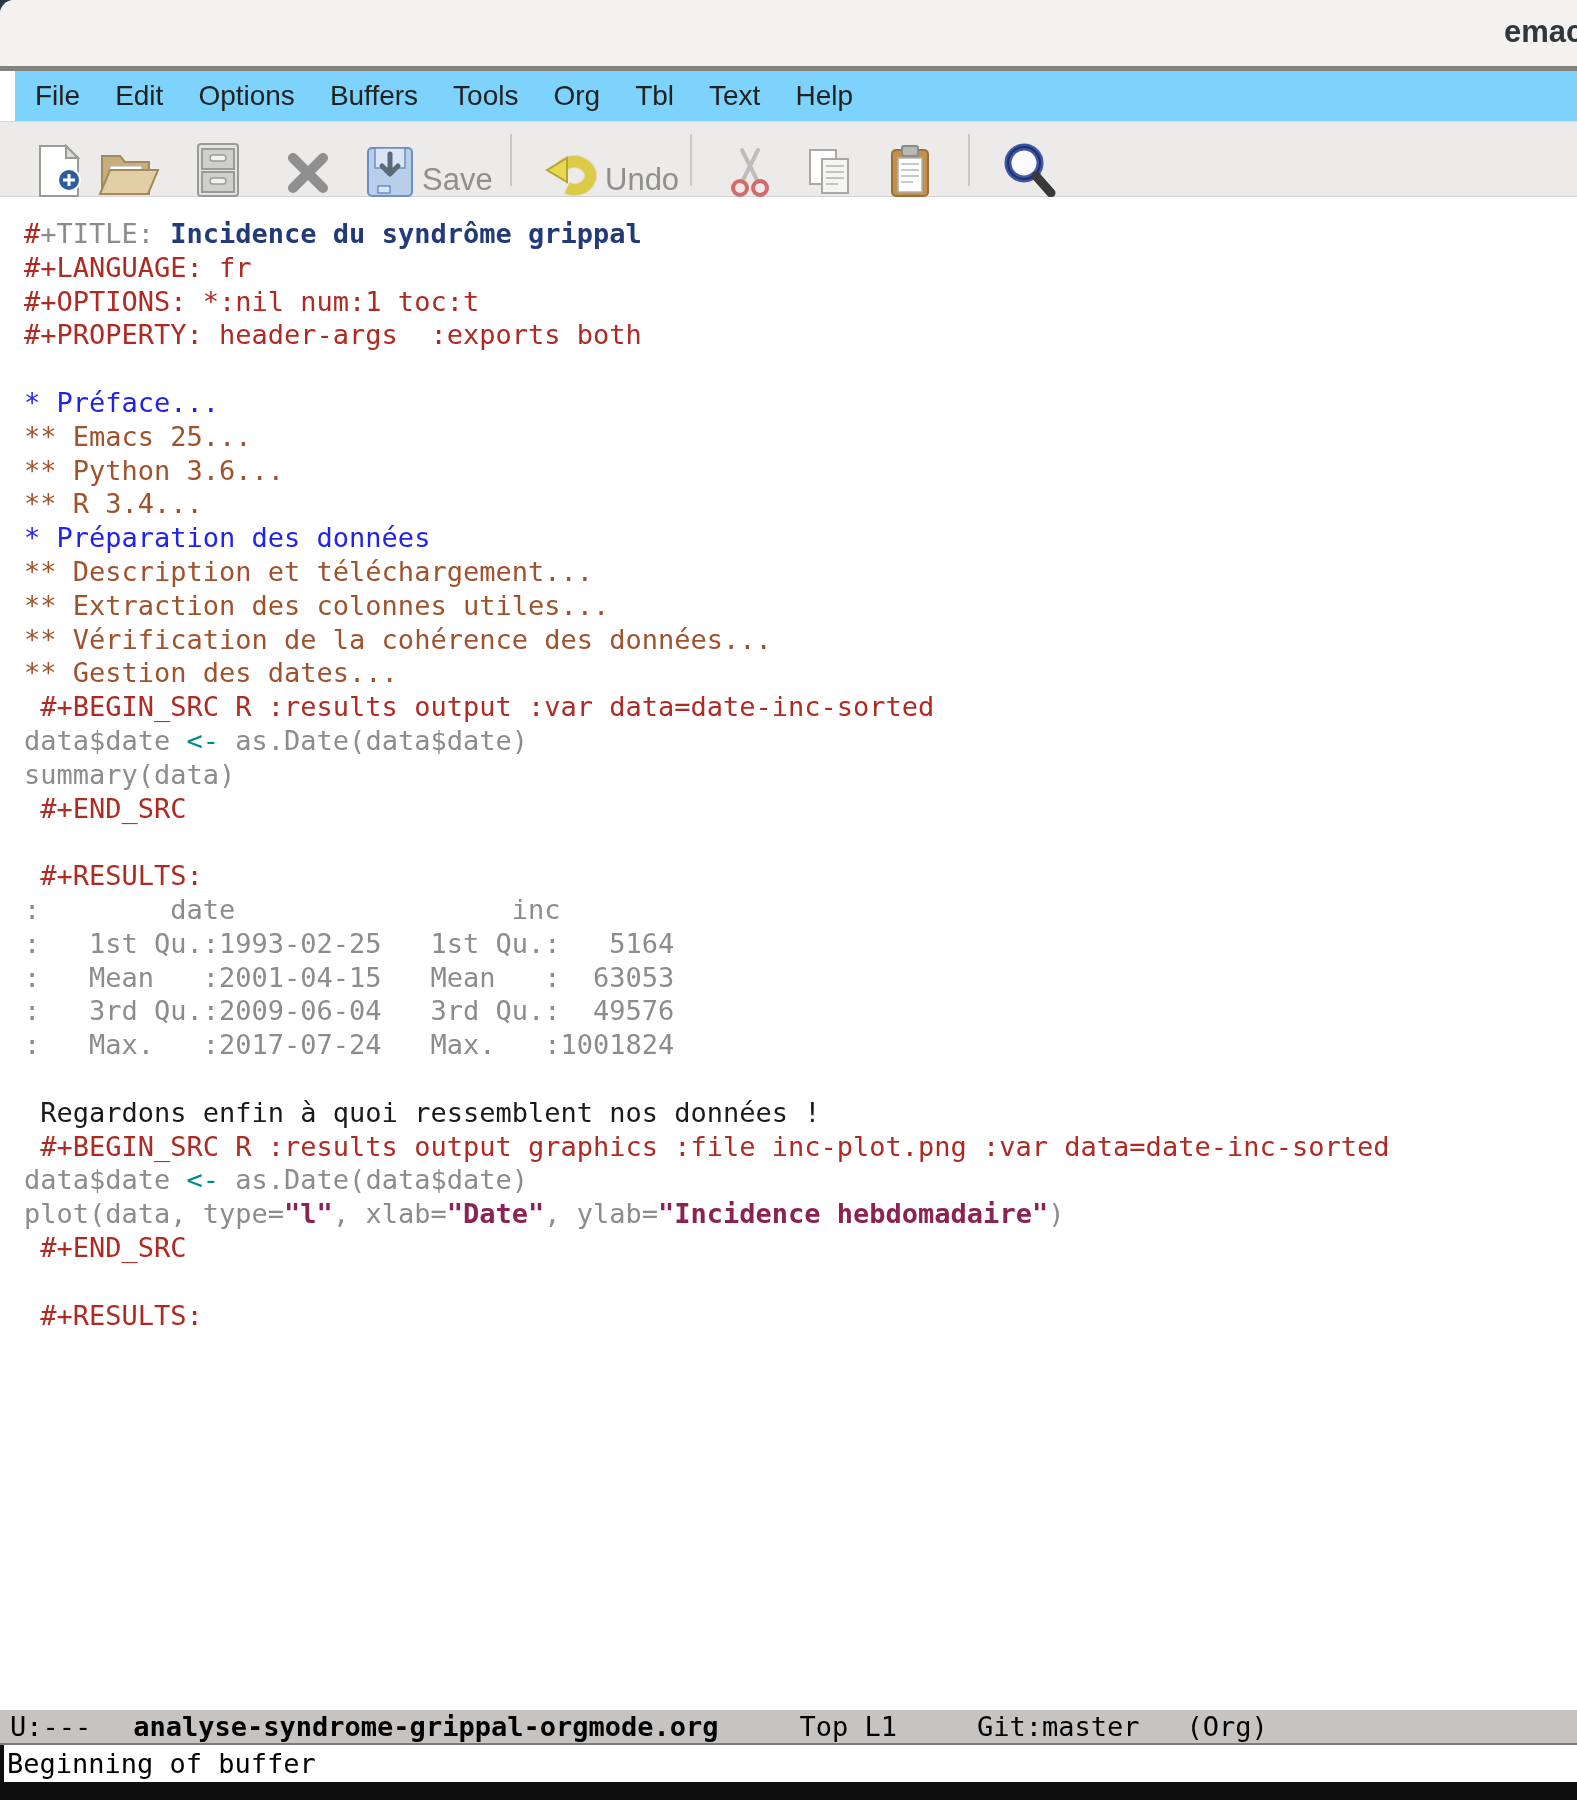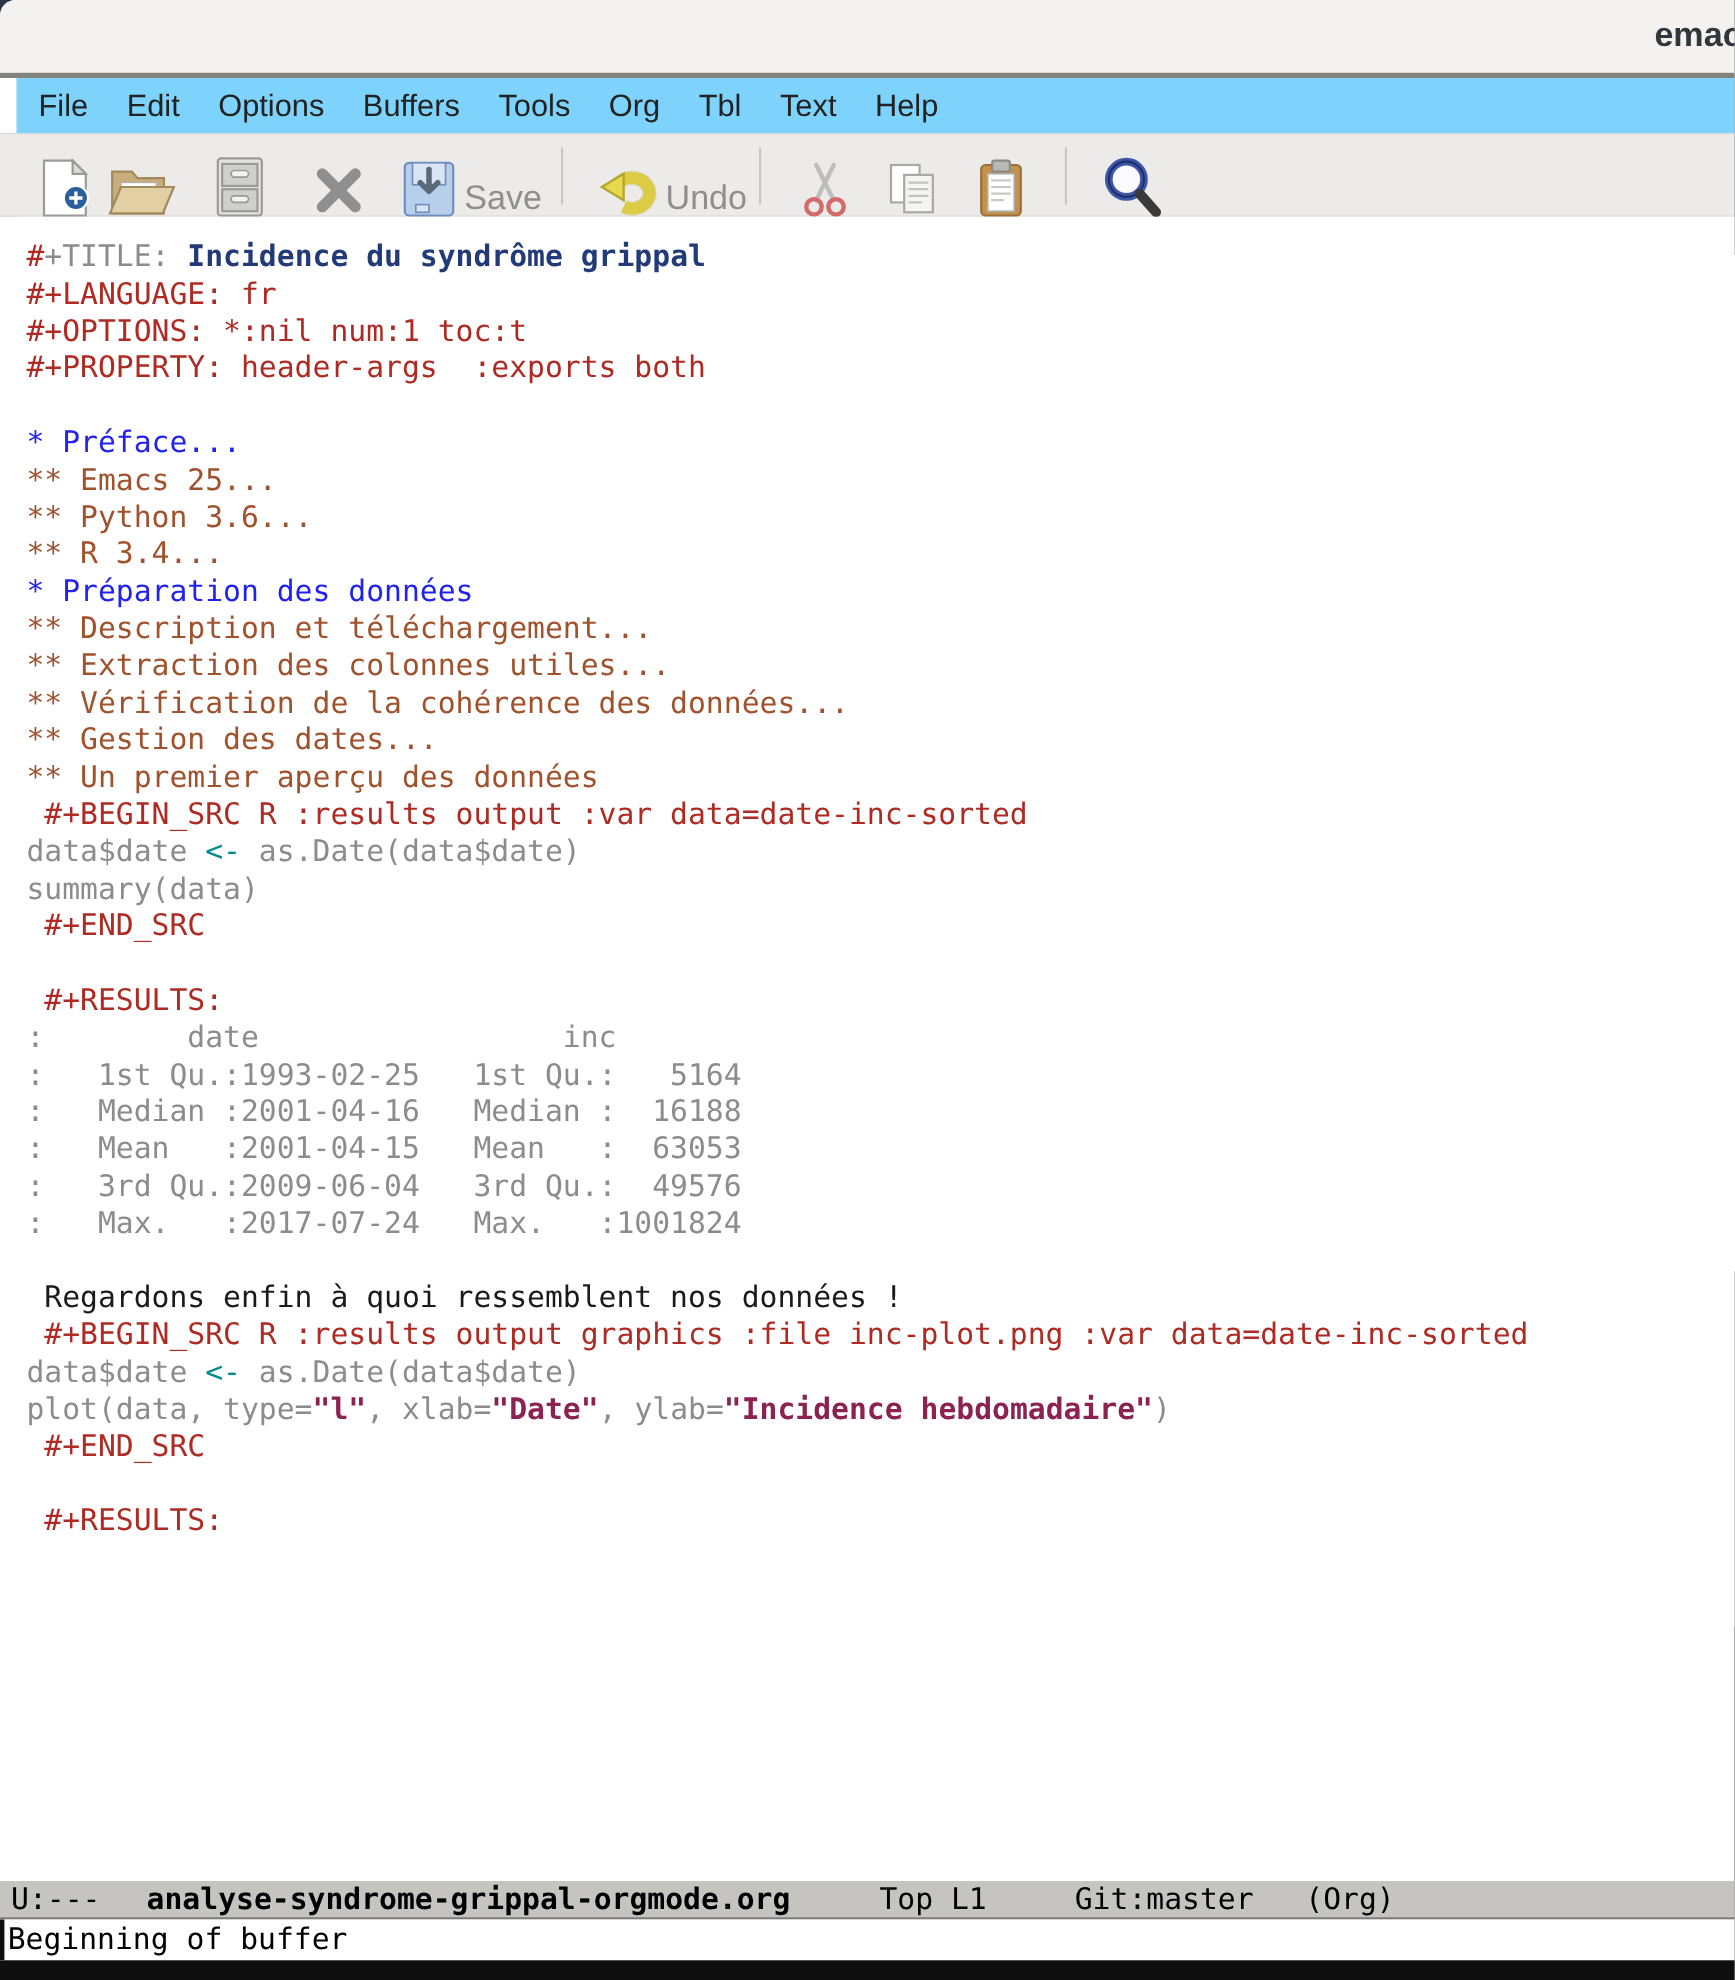--- a/index.html
+++ b/index.html
@@ -193,30 +193,28 @@
         <div class="line"></div>
         <div class="line"><span class="seg-blue">* Préface...</span></div>
         <div class="line"><span class="seg-sienna">** Emacs 25...</span></div>
         <div class="line"><span class="seg-sienna">** Python 3.6...</span></div>
         <div class="line"><span class="seg-sienna">** R 3.4...</span></div>
         <div class="line"><span class="seg-blue">* Préparation des données</span></div>
         <div class="line"><span class="seg-sienna">** Description et téléchargement...</span></div>
         <div class="line"><span class="seg-sienna">** Extraction des colonnes utiles...</span></div>
         <div class="line"><span class="seg-sienna">** Vérification de la cohérence des données...</span></div>
         <div class="line"><span class="seg-sienna">** Gestion des dates...</span></div>
-        <div class="line"><span class="seg-sienna">** Un premier aperçu des données</span></div>
         <div class="line"><span class="seg-red"> #+BEGIN_SRC R :results output :var data=date-inc-sorted</span></div>
         <div class="line"><span class="seg-gray">data$date </span><span class="seg-teal">&lt;-</span><span class="seg-gray"> as.Date(data$date)</span></div>
         <div class="line"><span class="seg-gray">summary(data)</span></div>
         <div class="line"><span class="seg-red"> #+END_SRC</span></div>
         <div class="line"></div>
         <div class="line"><span class="seg-red"> #+RESULTS:</span></div>
         <div class="line"><span class="seg-gray">:        date                 inc</span></div>
         <div class="line"><span class="seg-gray">:   1st Qu.:1993-02-25   1st Qu.:   5164</span></div>
-        <div class="line"><span class="seg-gray">:   Median :2001-04-16   Median :  16188</span></div>
         <div class="line"><span class="seg-gray">:   Mean   :2001-04-15   Mean   :  63053</span></div>
         <div class="line"><span class="seg-gray">:   3rd Qu.:2009-06-04   3rd Qu.:  49576</span></div>
         <div class="line"><span class="seg-gray">:   Max.   :2017-07-24   Max.   :1001824</span></div>
         <div class="line"></div>
         <div class="line"><span class="seg-black"> Regardons enfin à quoi ressemblent nos données !</span></div>
         <div class="line"><span class="seg-red"> #+BEGIN_SRC R :results output graphics :file inc-plot.png :var data=date-inc-sorted</span></div>
         <div class="line"><span class="seg-gray">data$date </span><span class="seg-teal">&lt;-</span><span class="seg-gray"> as.Date(data$date)</span></div>
         <div class="line"><span class="seg-gray">plot(data, type=</span><span class="seg-str">"l"</span><span class="seg-gray">, xlab=</span><span class="seg-str">"Date"</span><span class="seg-gray">, ylab=</span><span class="seg-str">"Incidence hebdomadaire"</span><span class="seg-gray">)</span></div>
         <div class="line"><span class="seg-red"> #+END_SRC</span></div>
         <div class="line"></div>

